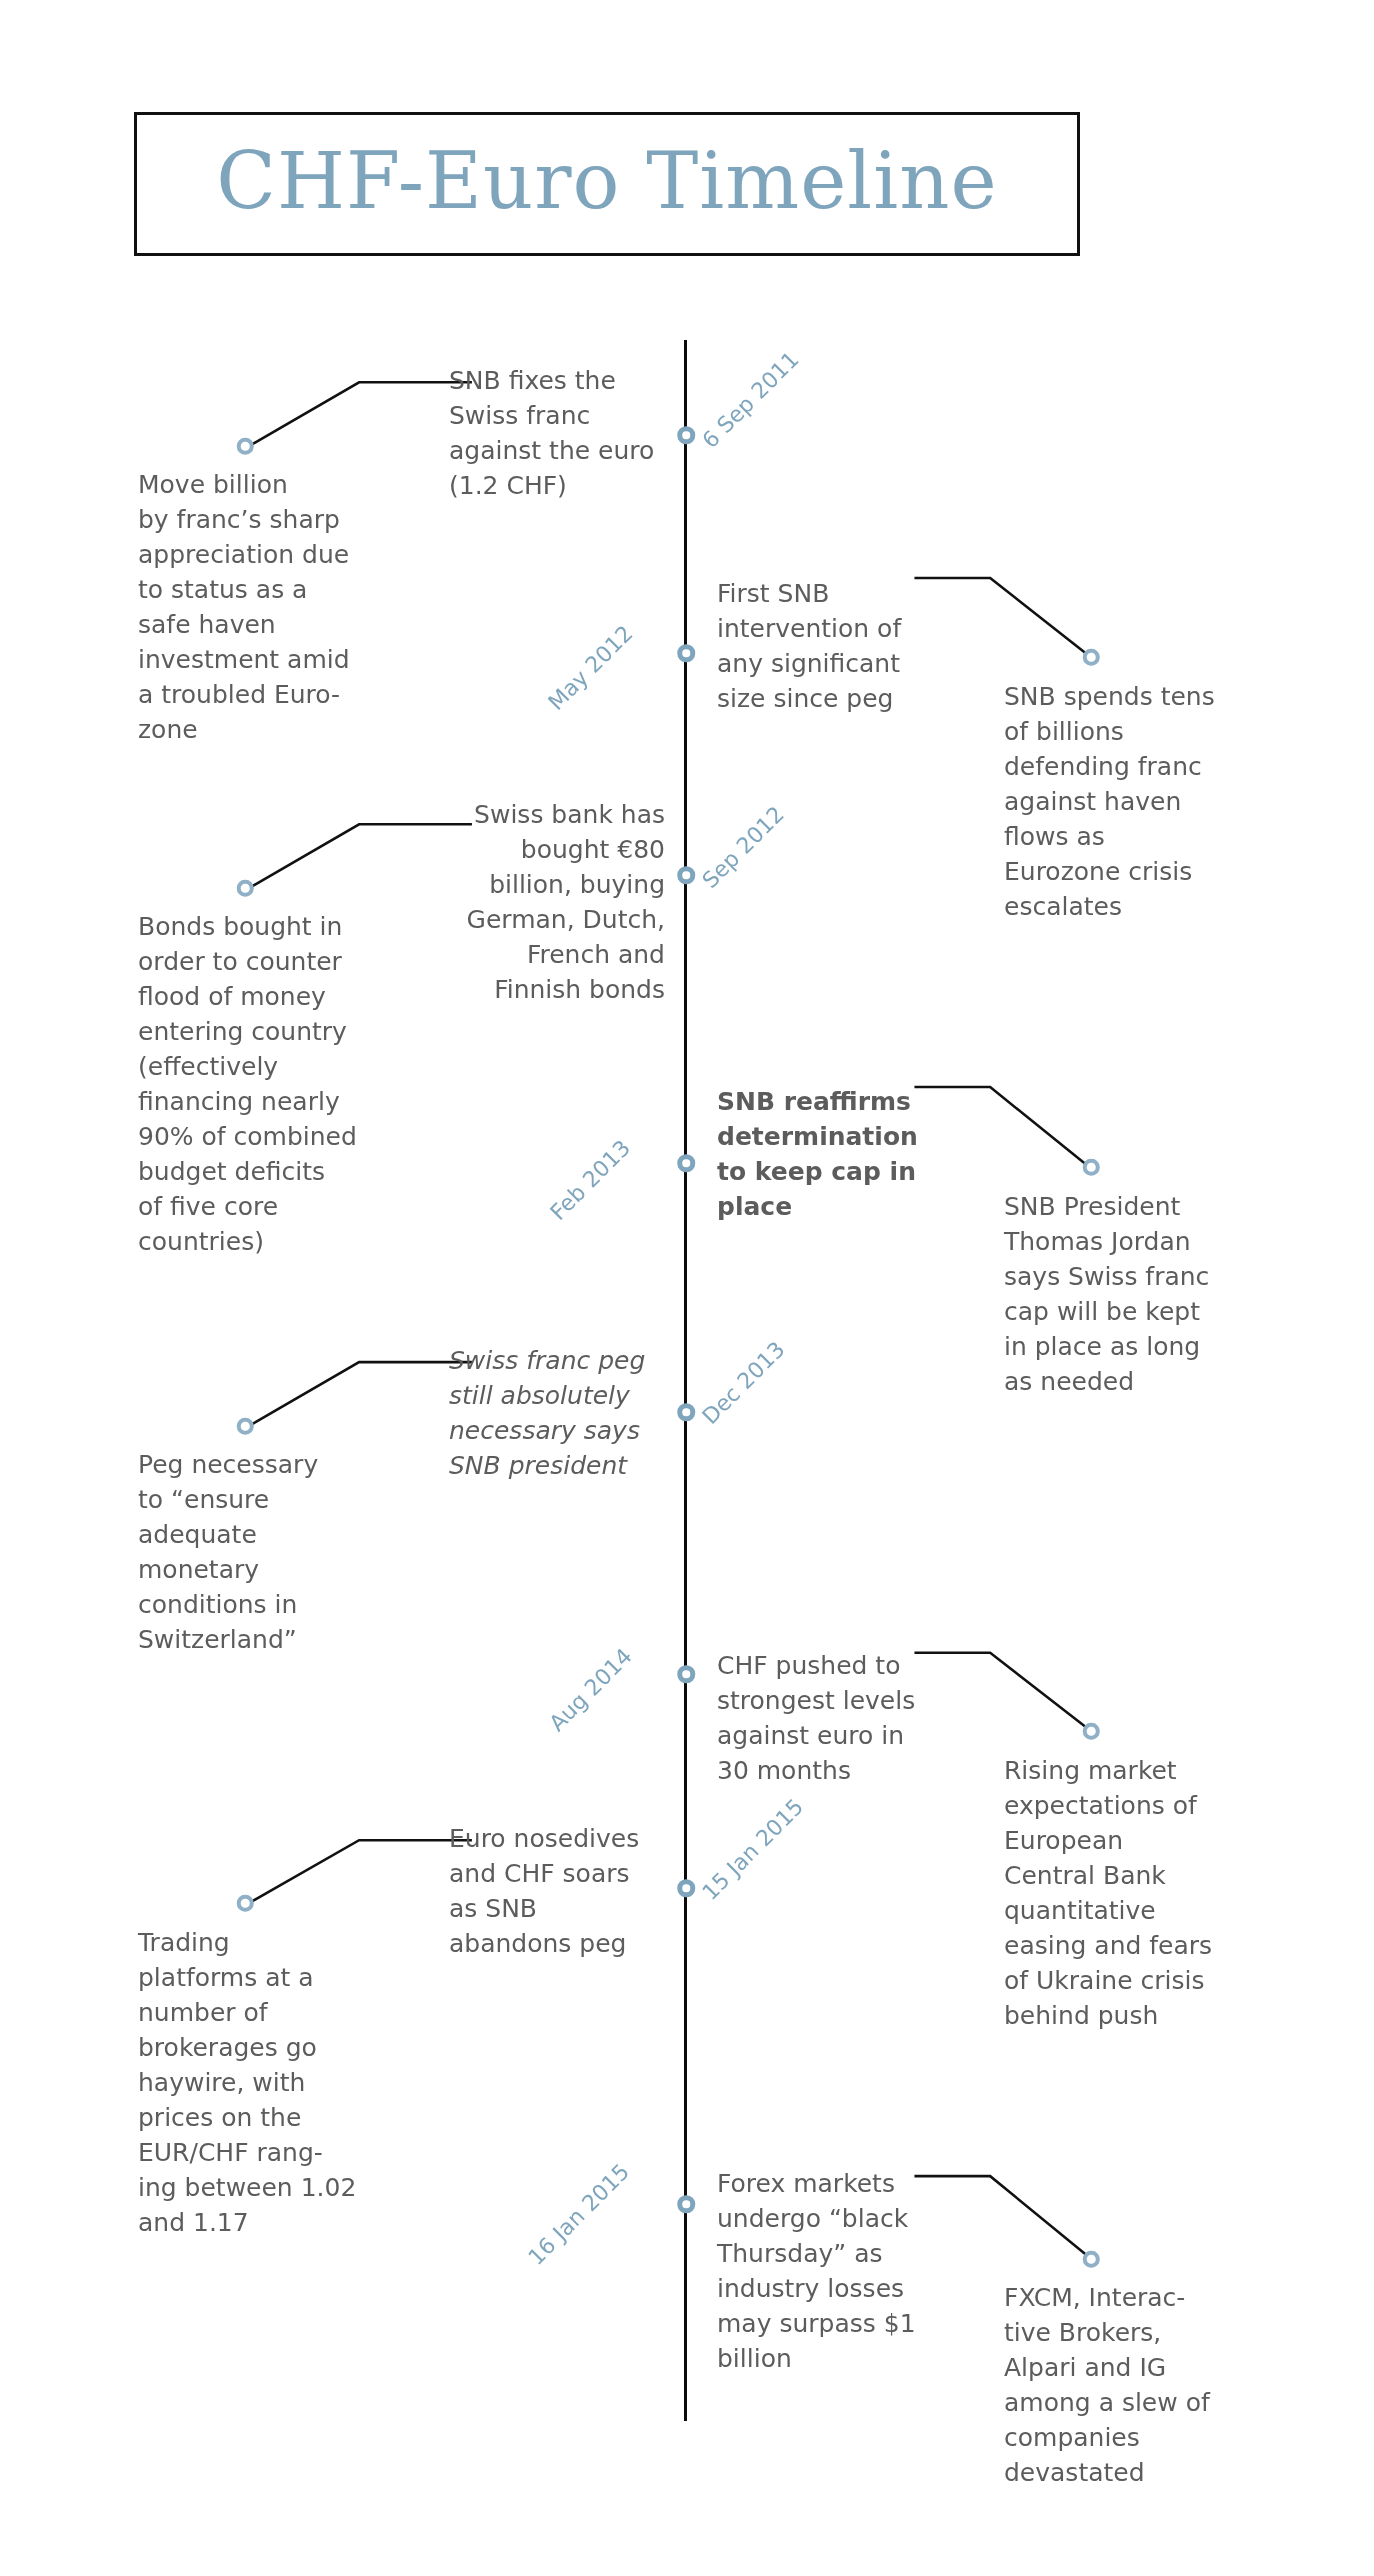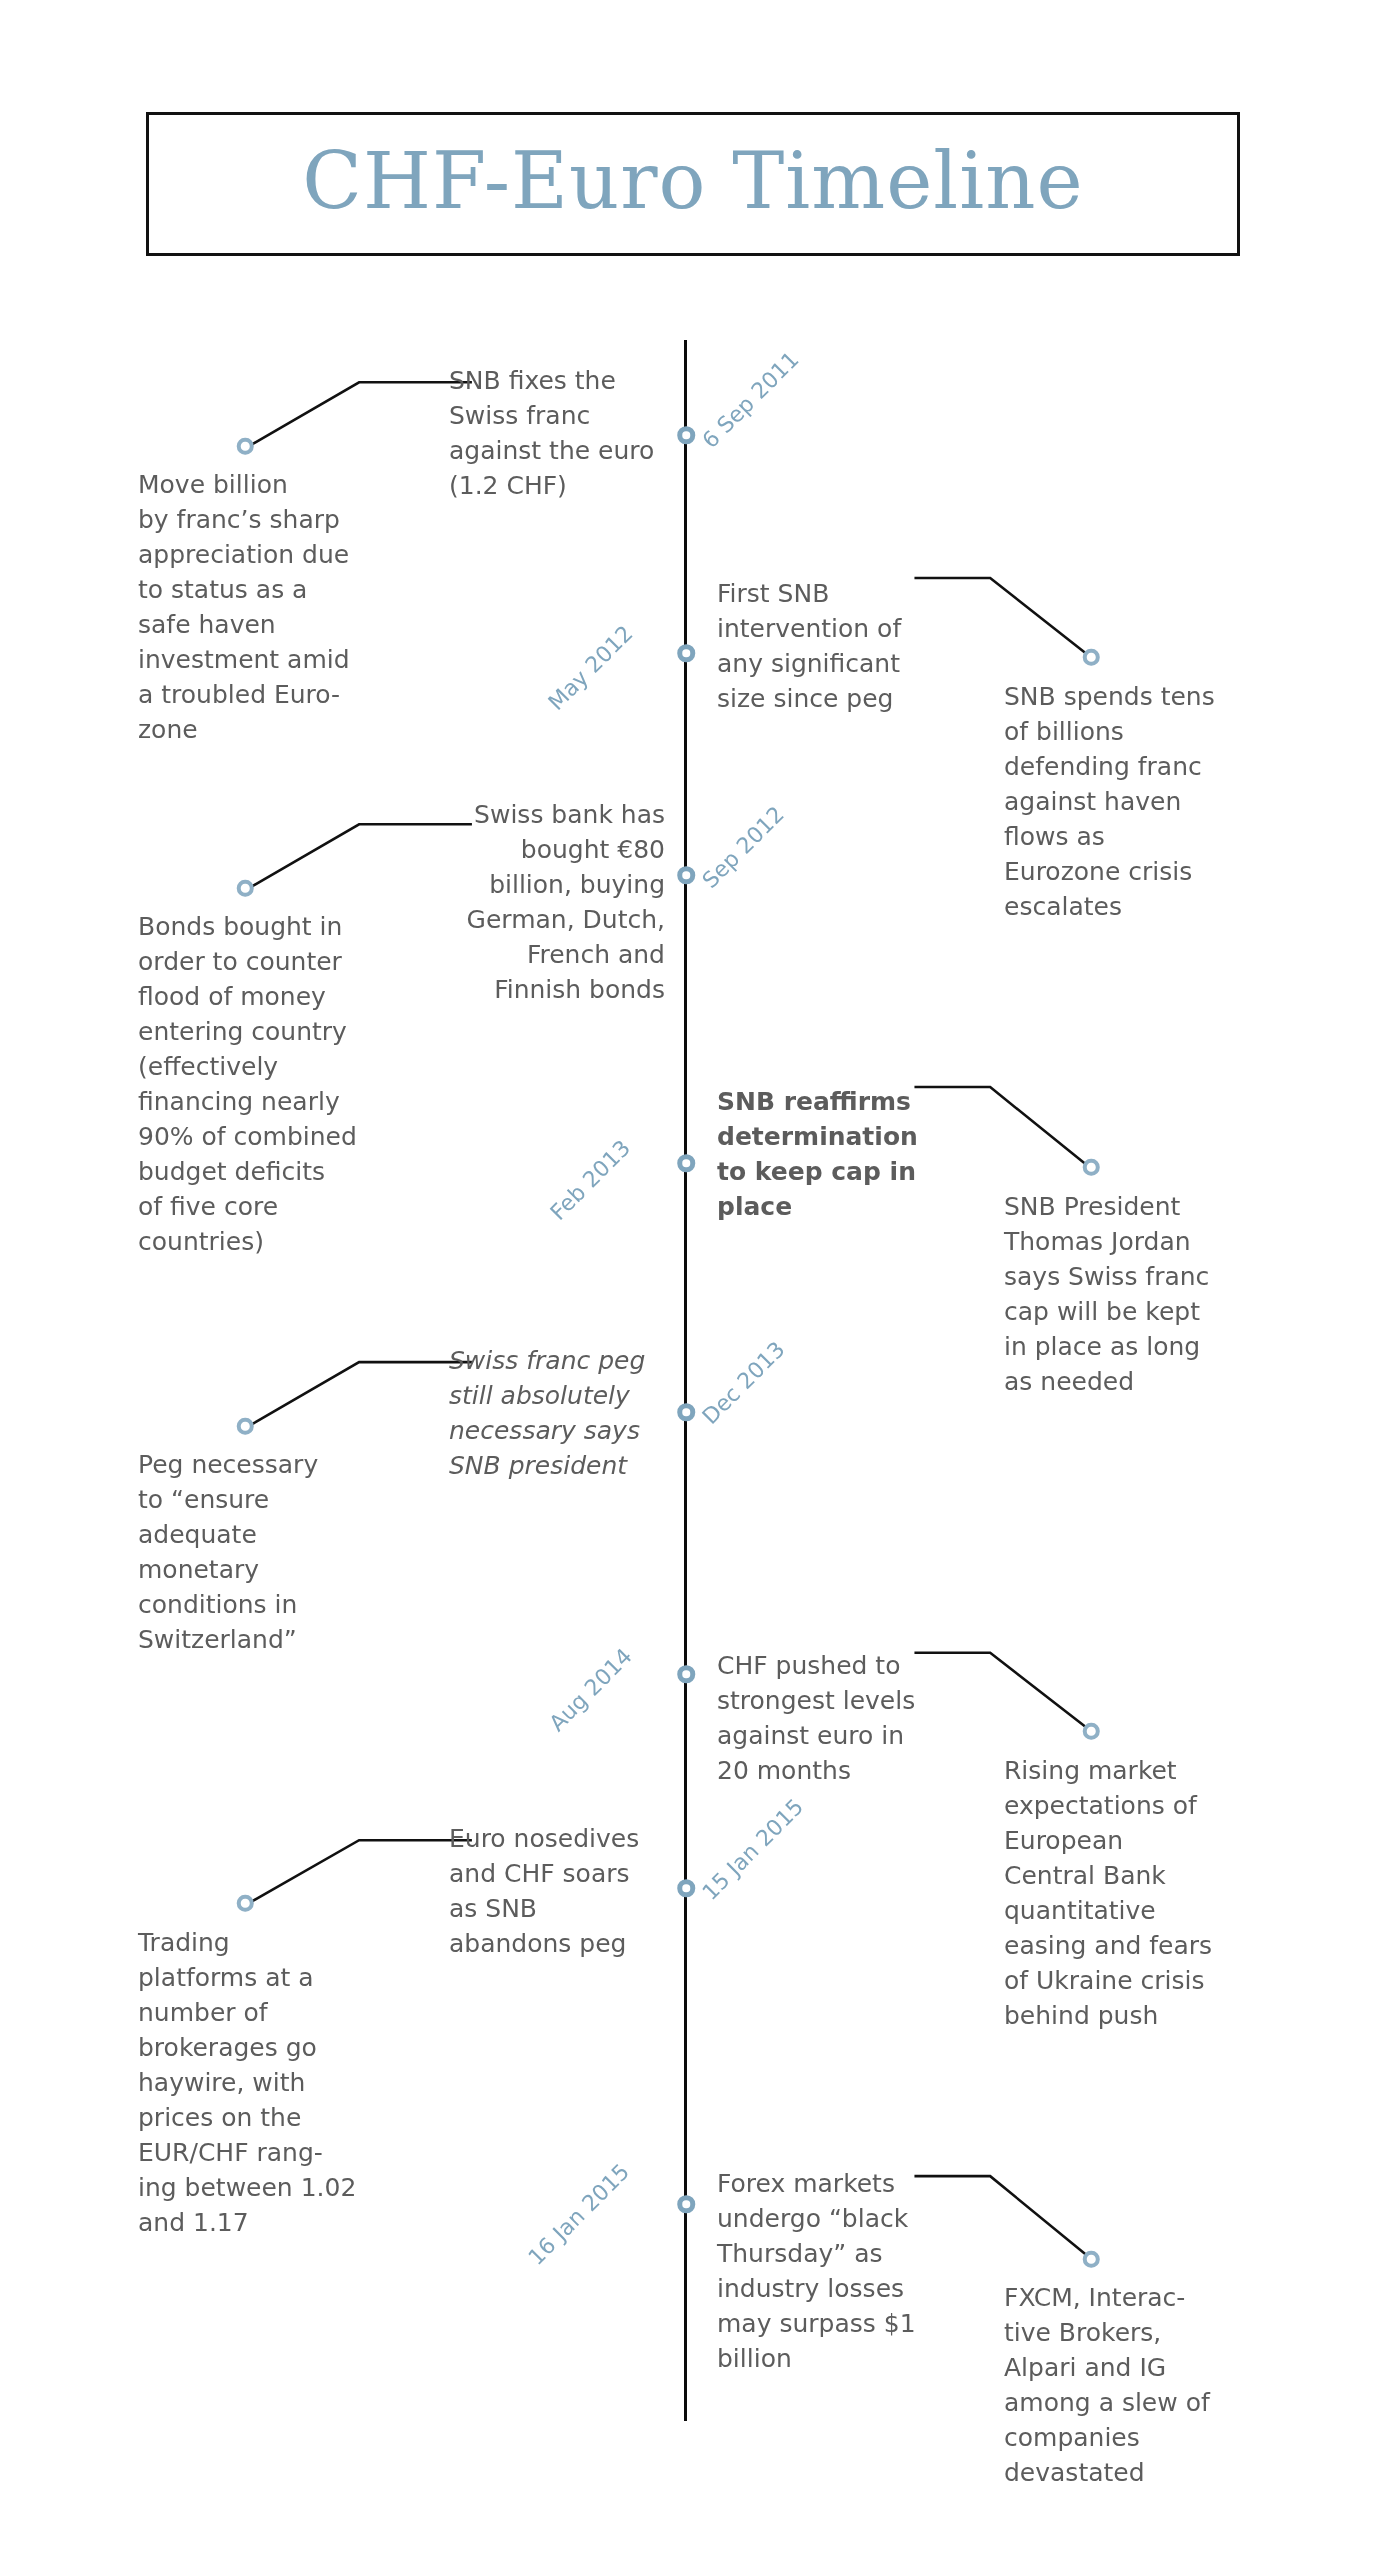--- a/index.html
+++ b/index.html
@@ -16,26 +16,25 @@
     height: 2578px;
     background: #ffffff;
     overflow: hidden;
   }
 
   
   .title-box {
     position: absolute;
     left: 134px;
     top: 112px;
-    width: 1094px;
+    width: 946px;
     height: 144px;
     border: 3.6px solid #111111;
     box-sizing: border-box;
     background: #ffffff;
-    margin-left: 12px;
   }
   .title-text {
     position: absolute;
     left: 0;
     top: 0;
     width: 100%;
     height: 100%;
     display: flex;
     align-items: center;
     justify-content: center;
@@ -227,21 +226,21 @@
 adequate
 monetary
 conditions in
 Switzerland”</div>
 
   <div class="axis-node" style="top:1674px;"></div>
   <div class="date-label" style="left:562px; top:1711px;">Aug 2014</div>
   <div class="note" style="left:717px; top:1648px; width:206px;">CHF pushed to
 strongest levels
 against euro in
-20 months</div>
+30 months</div>
   <div class="leader-node" style="left:1091px; top:1731px;"></div>
   <div class="note" style="left:1004px; top:1753px; width:216px;">Rising market
 expectations of
 European
 Central Bank
 quantitative
 easing and fears
 of Ukraine crisis
 behind push</div>
 

